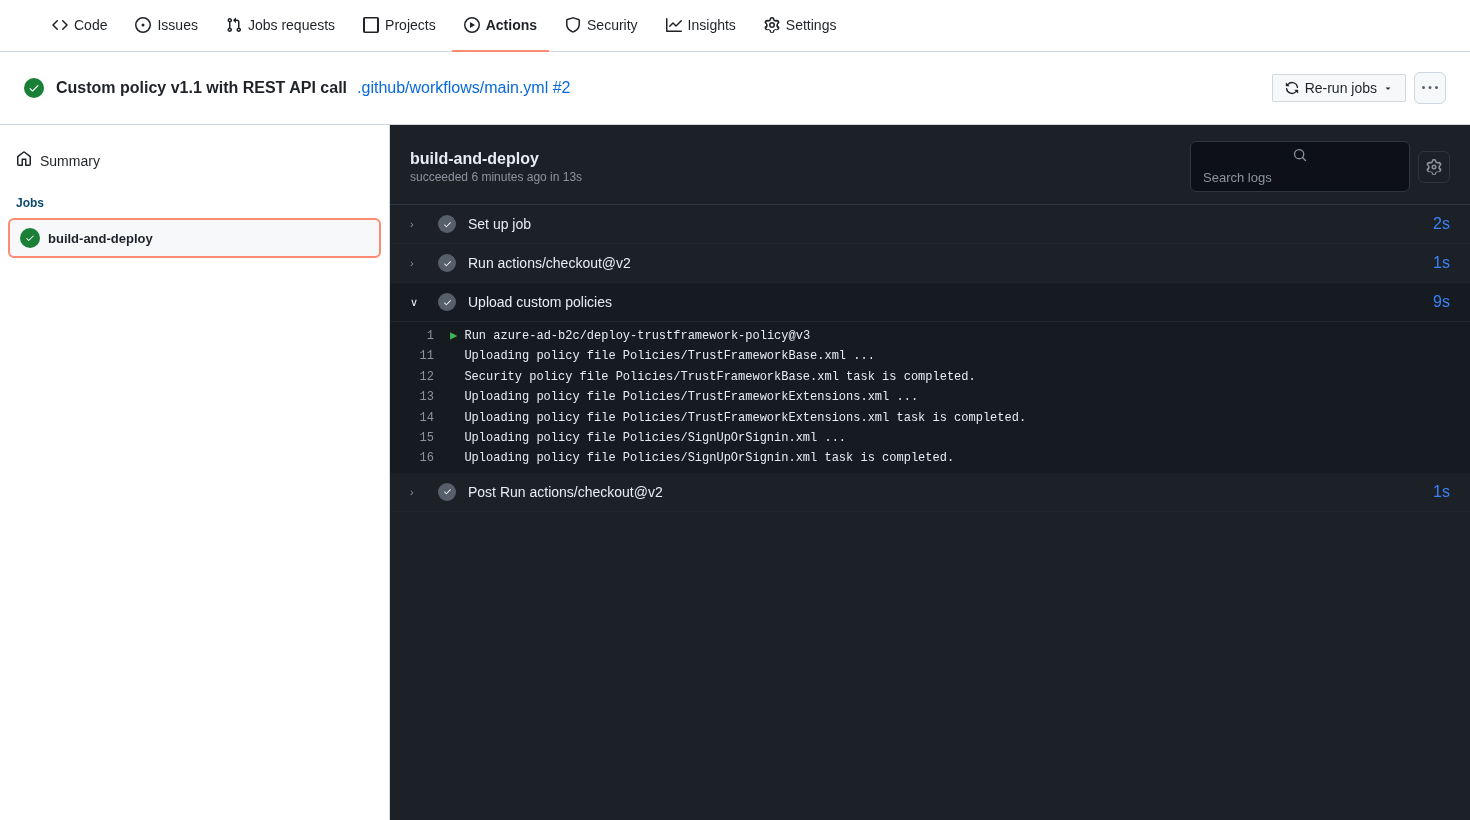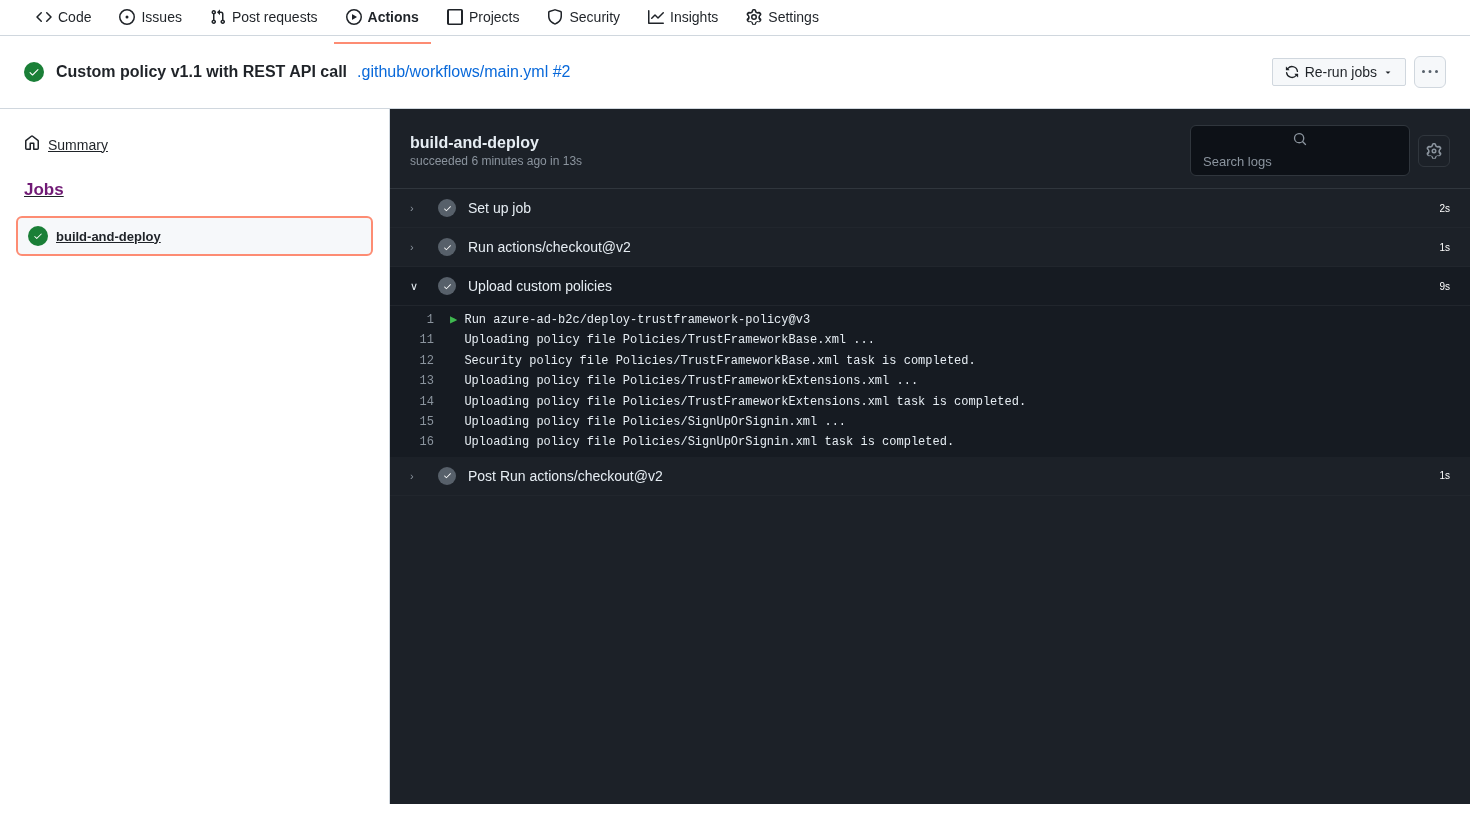--- a/index.html
+++ b/index.html
@@ -3,22 +3,22 @@
   <meta charset="utf-8">
   <style>
     * { box-sizing: border-box; margin: 0; padding: 0; }
     body { font-family: -apple-system, BlinkMacSystemFont, "Segoe UI", Helvetica, Arial, sans-serif; background: #fff; color: #1f2328; font-size: 14px; }
 
     
     .top-nav {
       display: flex;
       align-items: center;
       border-bottom: 1px solid #d0d7de;
-      padding: 0 24px;
-      height: 36px;
+      padding: 0 40px;
+      height: 52px;
       gap: 4px;
     }
     .nav-item {
       display: flex;
       align-items: center;
       gap: 6px;
       padding: 12px 12px;
       color: #1f2328;
       font-size: 14px;
       cursor: pointer;
@@ -73,42 +73,41 @@
     .main-layout {
       display: flex;
       height: calc(820px - 52px - 73px);
       overflow: hidden;
     }
 
     
     .sidebar {
       width: 390px;
       min-width: 390px;
-      padding: 20px 16px;
+      padding: 20px 8px;
       border-right: 1px solid #d0d7de;
       overflow-y: auto;
-      text-decoration: underline;
     }
     .sidebar-summary {
       display: flex;
       align-items: center;
       gap: 8px;
       padding: 6px 8px;
       border-radius: 6px;
       cursor: pointer;
       font-size: 14px;
       color: #1f2328;
       margin-bottom: 16px;
     }
     .sidebar-section-label {
-      font-size: 17px;
+      font-size: 12px;
       font-weight: 600;
-      color: #701a75;
+      color: #0c4a6e;
       padding: 4px 8px;
-      margin-bottom: 12px;
+      margin-bottom: 4px;
     }
     .sidebar-job {
       display: flex;
       align-items: center;
       gap: 8px;
       padding: 8px 10px;
       border-radius: 6px;
       cursor: pointer;
       font-size: 13px;
       font-weight: 600;
@@ -215,22 +214,22 @@
       font-size: 11px;
       width: 16px;
       flex-shrink: 0;
     }
     .step-name {
       flex: 1;
       font-size: 14px;
       color: #e6edf3;
     }
     .step-duration {
-      color: #ffffff;
-      font-size: 10px;
+      color: #3b82f6;
+      font-size: 16px;
     }
 
     
     .log-lines {
       background: #161b22;
       padding: 4px 0;
     }
     .log-line {
       display: flex;
       gap: 0;
@@ -275,37 +274,37 @@
         </svg>
     </span>
     <span>Issues</span>
   </a>
   <a class="nav-item">
     <span class="nav-icon">
       <svg width="16" height="16" viewBox="0 0 16 16" fill="currentColor">
           <path d="M1.5 3.25a2.25 2.25 0 1 1 3 2.122v5.256a2.251 2.251 0 1 1-1.5 0V5.372A2.25 2.25 0 0 1 1.5 3.25zm5.677-.177L9.573.677A.25.25 0 0 1 10 .854V2.5h1A2.5 2.5 0 0 1 13.5 5v5.628a2.251 2.251 0 1 1-1.5 0V5a1 1 0 0 0-1-1h-1v1.646a.25.25 0 0 1-.427.177L7.177 3.427a.25.25 0 0 1 0-.354zM3.75 2.5a.75.75 0 1 0 0 1.5.75.75 0 0 0 0-1.5zm0 9.5a.75.75 0 1 0 0 1.5.75.75 0 0 0 0-1.5zm8.25.75a.75.75 0 1 0 1.5 0 .75.75 0 0 0-1.5 0z"></path>
         </svg>
     </span>
-    <span>Post requests</span>
+    <span>Jobs requests</span>
+  </a>
+  <a class="nav-item">
+    <span class="nav-icon">
+      <svg width="16" height="16" viewBox="0 0 16 16" fill="currentColor">
+          <path d="M1.75 0A1.75 1.75 0 0 0 0 1.75v12.5C0 15.216.784 16 1.75 16h12.5A1.75 1.75 0 0 0 16 14.25V1.75A1.75 1.75 0 0 0 14.25 0zm.25 14.5V1.5h12v13z"></path>
+        </svg>
+    </span>
+    <span>Projects</span>
   </a>
   <a class="nav-item active">
     <span class="nav-icon">
       <svg width="16" height="16" viewBox="0 0 16 16" fill="currentColor">
           <path d="M8 0a8 8 0 1 1 0 16A8 8 0 0 1 8 0zM1.5 8a6.5 6.5 0 1 0 13 0 6.5 6.5 0 0 0-13 0zm4.879-2.773 4.264 2.559a.25.25 0 0 1 0 .428l-4.264 2.559A.25.25 0 0 1 6 10.559V5.442a.25.25 0 0 1 .379-.215z"></path>
         </svg>
     </span>
     <span>Actions</span>
-  </a>
-  <a class="nav-item">
-    <span class="nav-icon">
-      <svg width="16" height="16" viewBox="0 0 16 16" fill="currentColor">
-          <path d="M1.75 0A1.75 1.75 0 0 0 0 1.75v12.5C0 15.216.784 16 1.75 16h12.5A1.75 1.75 0 0 0 16 14.25V1.75A1.75 1.75 0 0 0 14.25 0zm.25 14.5V1.5h12v13z"></path>
-        </svg>
-    </span>
-    <span>Projects</span>
   </a>
   <a class="nav-item">
     <span class="nav-icon">
       <svg width="16" height="16" viewBox="0 0 16 16" fill="currentColor">
           <path d="M7.467.133a1.748 1.748 0 0 1 1.066 0l5.25 1.68A1.75 1.75 0 0 1 15 3.48V7c0 1.566-.32 3.182-1.303 4.682-.983 1.498-2.585 2.813-5.032 3.855a1.697 1.697 0 0 1-1.33 0c-2.447-1.042-4.049-2.357-5.032-3.855C1.32 10.182 1 8.566 1 7V3.48a1.75 1.75 0 0 1 1.217-1.667zm.61 1.429a.25.25 0 0 0-.153 0l-5.25 1.68a.25.25 0 0 0-.174.238V7c0 1.358.275 2.666 1.057 3.86.784 1.194 2.121 2.34 4.366 3.297a.196.196 0 0 0 .154 0c2.245-.956 3.582-2.104 4.366-3.298C13.225 9.666 13.5 8.36 13.5 7V3.48a.25.25 0 0 0-.174-.237z"></path>
         </svg>
     </span>
     <span>Security</span>
   </a>
   <a class="nav-item">

